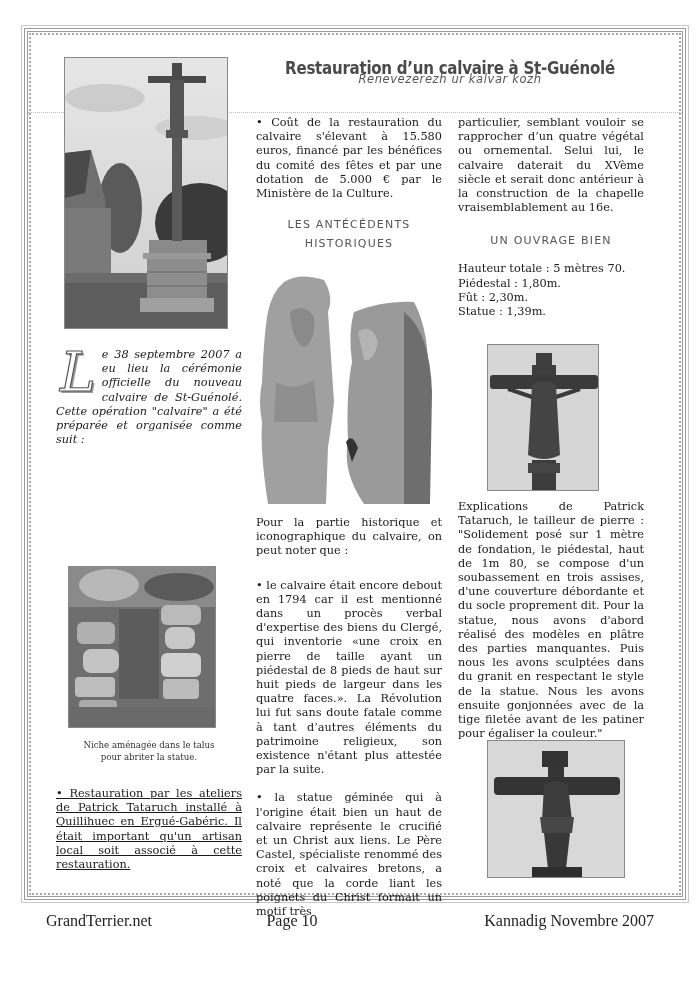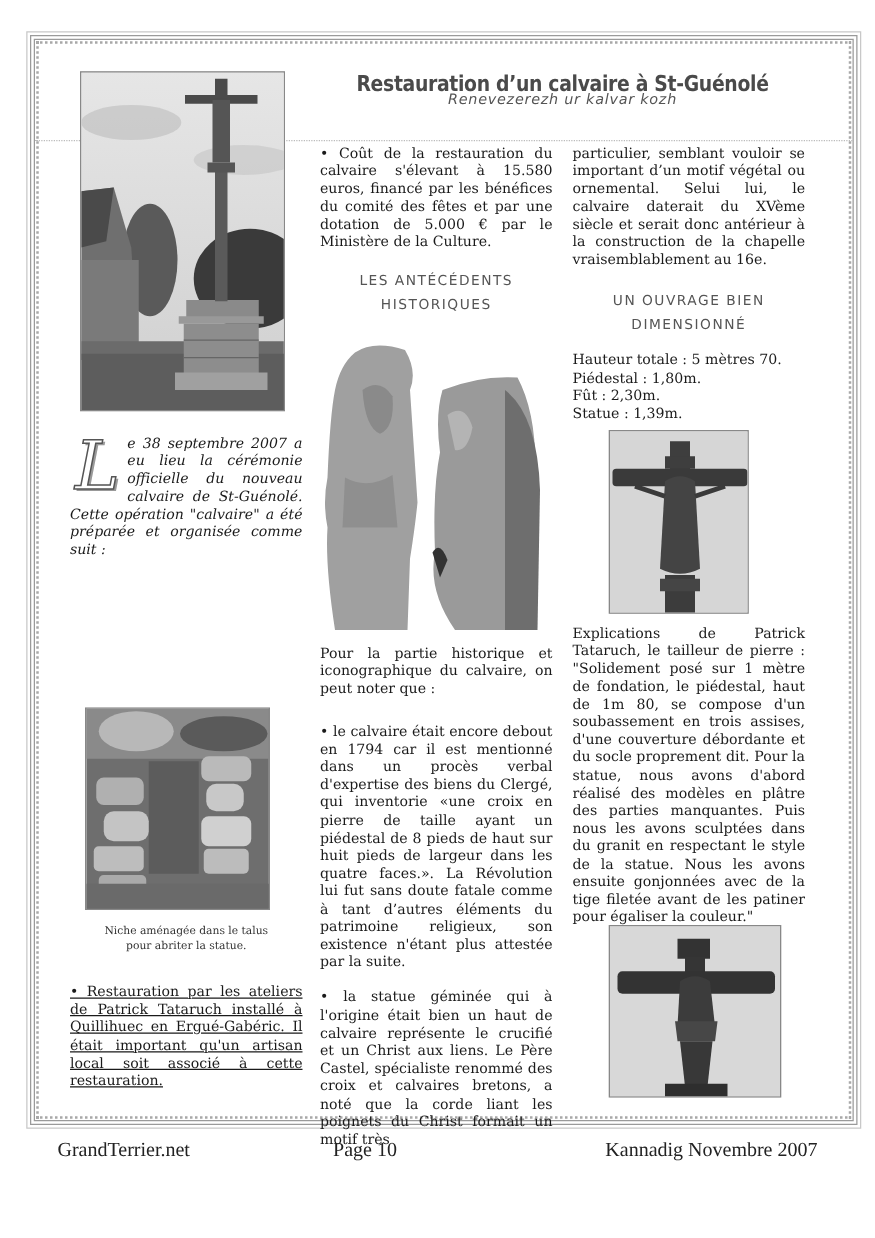--- a/index.html
+++ b/index.html
@@ -149,24 +149,23 @@
   </svg>
 </div>
 
 <div class="col" style="left:256px;top:516px;width:186px;">
   <p>Pour la partie historique et iconographique du calvaire, on peut noter que :</p>
   <p style="margin-top:20px;">• le calvaire était encore debout en 1794 car il est mentionné dans un procès verbal d'expertise des biens du Clergé, qui inventorie «une croix en pierre de taille ayant un piédestal de 8 pieds de haut sur huit pieds de largeur dans les quatre faces.». La Révolution lui fut sans doute fatale comme à tant d’autres éléments du patrimoine religieux, son existence n'étant plus attestée par la suite.</p>
   <p style="margin-top:14px;">• la statue géminée qui à l'origine était bien un haut de calvaire représente le crucifié et un Christ aux liens. Le Père Castel, spécialiste renommé des croix et calvaires bretons, a noté que la corde liant les poignets du Christ formait un motif très</p>
 </div>
 
 <div class="col" style="left:458px;top:116px;width:186px;">
-  <p>particulier, semblant vouloir se important d’un motif végétal ou ornemental. Selui lui, le calvaire daterait du XVème siècle et serait donc antérieur à la construction de la chapelle vraisemblablement au 16e.</p>
+  <p>particulier, semblant vouloir se rapprocher d’un quatre végétal ou ornemental. Selui lui, le calvaire daterait du XVème siècle et serait donc antérieur à la construction de la chapelle vraisemblablement au 16e.</p>
   <div class="heading" style="margin-top:16px;">
     <div>UN OUVRAGE BIEN</div>
-    <div>DIMENSIONNÉ</div>
   </div>
   <div style="margin-top:12px;text-align:left;">
     <div>Hauteur totale : 5 mètres 70.</div>
     <div>Piédestal : 1,80m.</div>
     <div>Fût : 2,30m.</div>
     <div>Statue : 1,39m.</div>
   </div>
 </div>
 
 <div class="photo" style="left:487px;top:344px;width:112px;height:147px;">

